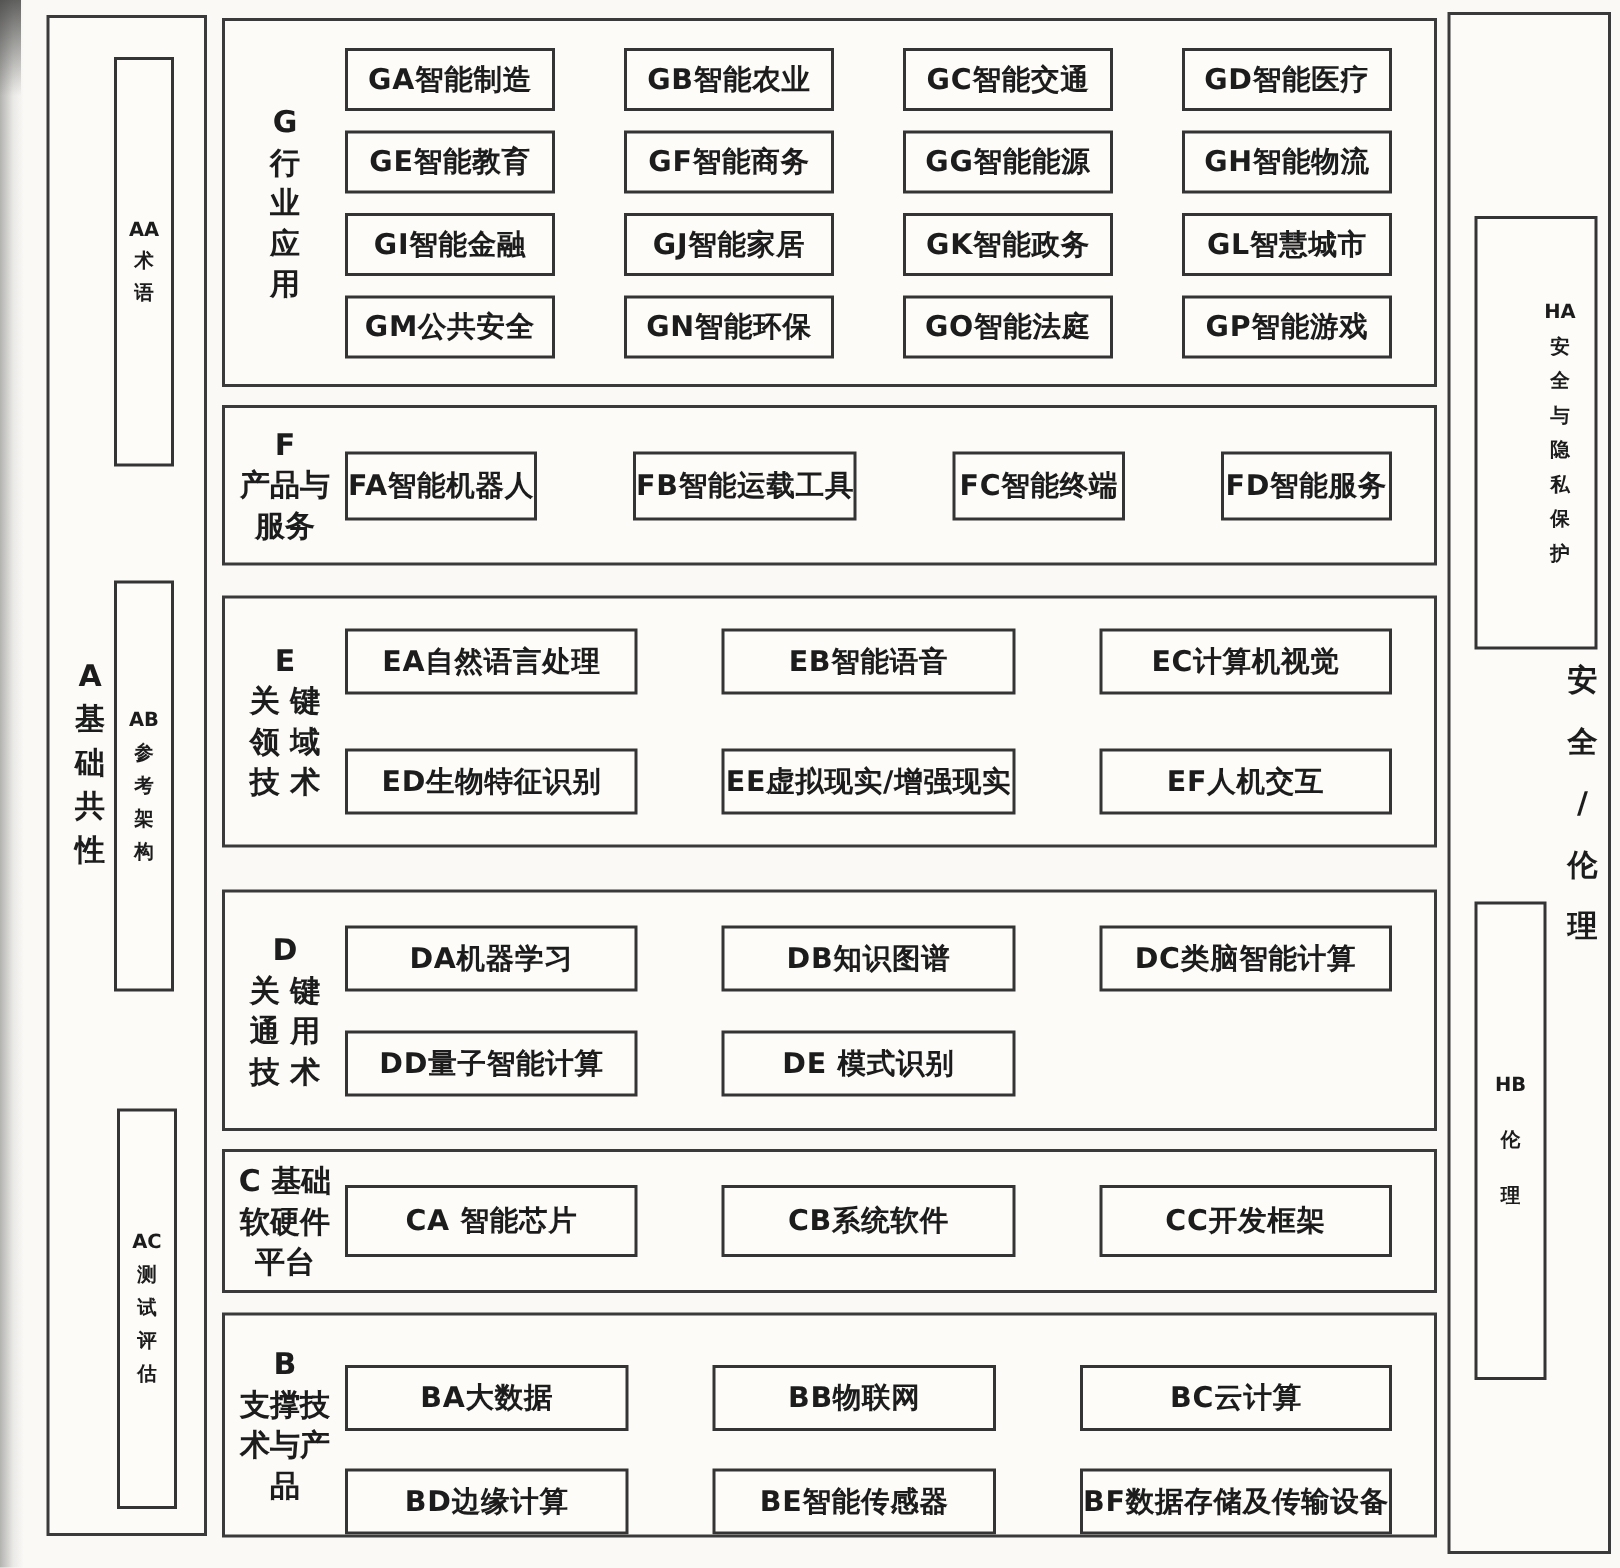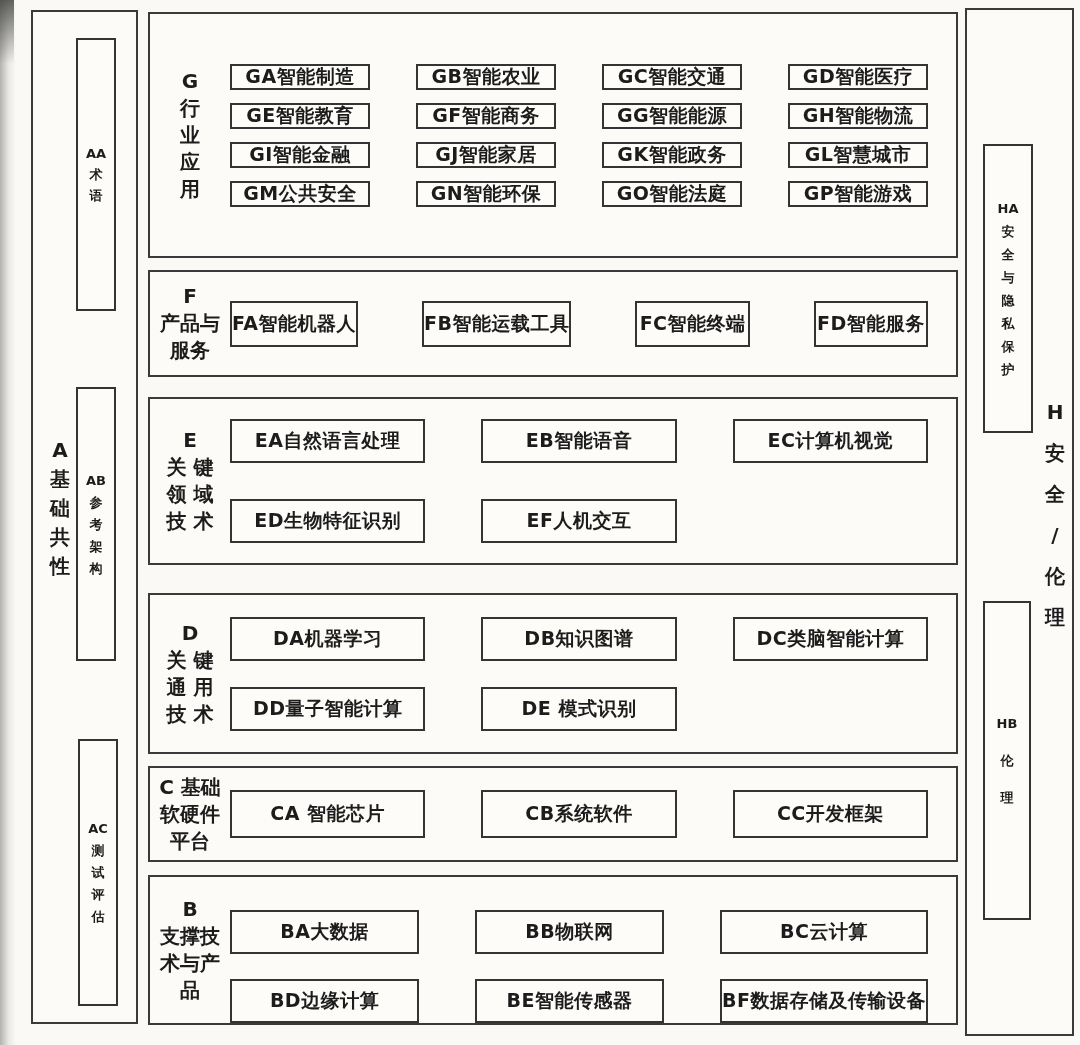--- a/index.html
+++ b/index.html
@@ -31,21 +31,21 @@
   .label-a{left:10px;top:428px;width:34px;gap:9px;}
   .label-h{right:4px;top:392px;width:26px;gap:21px;}
   .pill{
     position:absolute;border:2px solid #343434;background:#fdfcf9;
     display:flex;flex-direction:column;align-items:center;justify-content:center;
     font-weight:bold;font-size:13px;line-height:1;gap:8px;
   }
   .pill-aa{left:43px;top:26px;width:36px;height:269px;}
   .pill-ab{left:43px;top:375px;width:36px;height:270px;gap:9px;}
   .pill-ac{left:45px;top:727px;width:36px;height:263px;gap:9px;}
-  .pill-ha{left:16px;top:134px;width:46px;height:285px;gap:10px;}
+  .pill-ha{left:16px;top:134px;width:46px;height:285px;gap:10px;padding-left:32px;}
   .pill-hb{left:16px;top:591px;width:44px;height:315px;gap:24px;}
   
   .section{
     position:absolute;left:148px;width:810px;
     border:2px solid #3a3a3a;background:#fcfbf8;box-sizing:border-box;
   }
   .sec-g{top:12px;height:246px;}
   .sec-f{top:270px;height:107px;}
   .sec-e{top:397px;height:168px;}
   .sec-d{top:593px;height:161px;}
@@ -65,21 +65,21 @@
   .sec-e .sec-grid{grid-template-columns:repeat(3,1fr);column-gap:56px;row-gap:36px;}
   .sec-d .sec-grid{grid-template-columns:repeat(3,1fr);column-gap:56px;row-gap:26px;}
   .sec-c .sec-grid{grid-template-columns:repeat(3,1fr);column-gap:56px;}
   .sec-b .sec-grid{grid-template-columns:repeat(3,1fr);column-gap:56px;row-gap:25px;margin-top:32px;}
   .item-box{
     border:2px solid #343434;background:#fdfcf9;height:44px;
     display:flex;align-items:center;justify-content:center;
     font-weight:bold;font-size:19px;letter-spacing:.5px;white-space:nowrap;
     box-sizing:border-box;
   }
-  .sec-g .item-box{height:26px;}
+  .sec-g .item-box{height:42px;}
   .sec-f .item-box{height:46px;}
   .sec-c .item-box{height:48px;}
 </style>
 </head>
 <body>
 
 <div class="canvas">
   <div class="scan-edge"></div>
   <div class="scan-corner"></div>
 
@@ -142,20 +142,21 @@
         <div class="item-box">FD智能服务</div>
       </div>
   </div>
   <div class="section sec-e">
     <div class="sec-label"><div>E</div><div>关 键</div><div>领 域</div><div>技 术</div></div>
     <div class="sec-grid">
         <div class="item-box">EA自然语言处理</div>
         <div class="item-box">EB智能语音</div>
         <div class="item-box">EC计算机视觉</div>
         <div class="item-box">ED生物特征识别</div>
+        <div class="item-box">EE虚拟现实/增强现实</div>
         <div class="item-box">EF人机交互</div>
       </div>
   </div>
   <div class="section sec-d">
     <div class="sec-label"><div>D</div><div>关 键</div><div>通 用</div><div>技 术</div></div>
     <div class="sec-grid">
         <div class="item-box">DA机器学习</div>
         <div class="item-box">DB知识图谱</div>
         <div class="item-box">DC类脑智能计算</div>
         <div class="item-box">DD量子智能计算</div>

